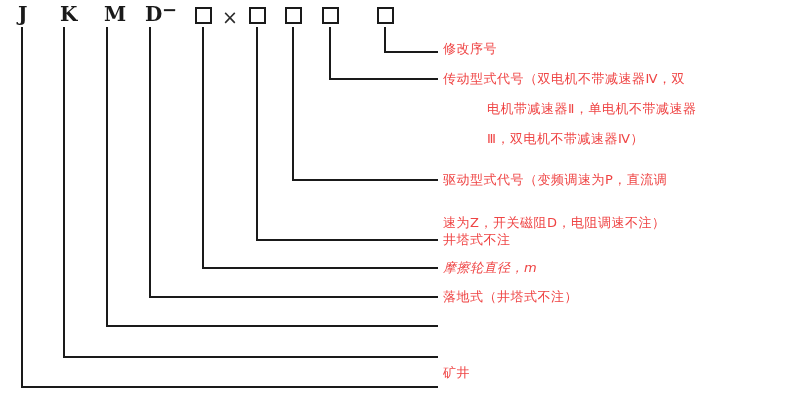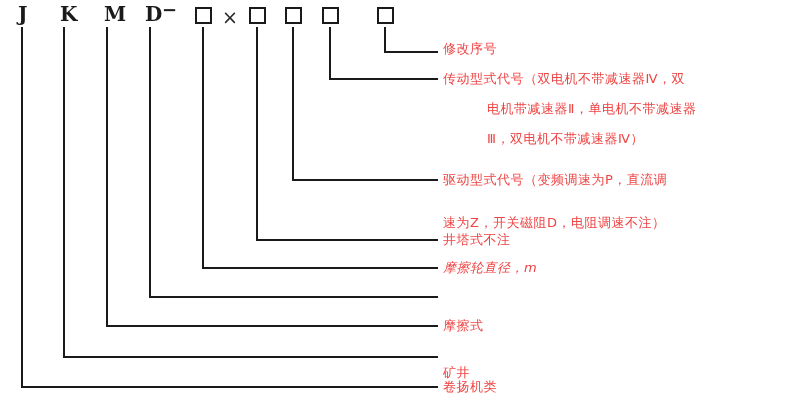--- a/index.html
+++ b/index.html
@@ -106,20 +106,19 @@
   <span class="annot" style="left:443px; top:94px;margin-left:44px;">电机带减速器Ⅱ，单电机不带减速器</span>
   <span class="annot" style="left:443px; top:124px;margin-left:44px;">Ⅲ，双电机不带减速器Ⅳ）</span>
 
   <span class="annot" style="left:443px; top:165px;">驱动型式代号（变频调速为P，直流调</span>
   <span class="annot" style="left:443px; top:195px;margin-top:13px;">速为Z，开关磁阻D，电阻调速不注）</span>
 
   <span class="annot" style="left:443px; top:225px;">井塔式不注</span>
 
   <span class="annot" style="left:443px; top:253px;font-style:italic;">摩擦轮直径，m</span>
 
+  <span class="annot" style="left:443px; top:282px;">落地式（井塔式不注）</span>
 
-  <span class="annot" style="left:443px; top:311px;">摩擦式</span>
 
   <span class="annot" style="left:443px; top:358px;">矿井</span>
 
-  <span class="annot" style="left:443px; top:372px;">卷扬机类</span>
 
 </div>
 
 </body></html>

